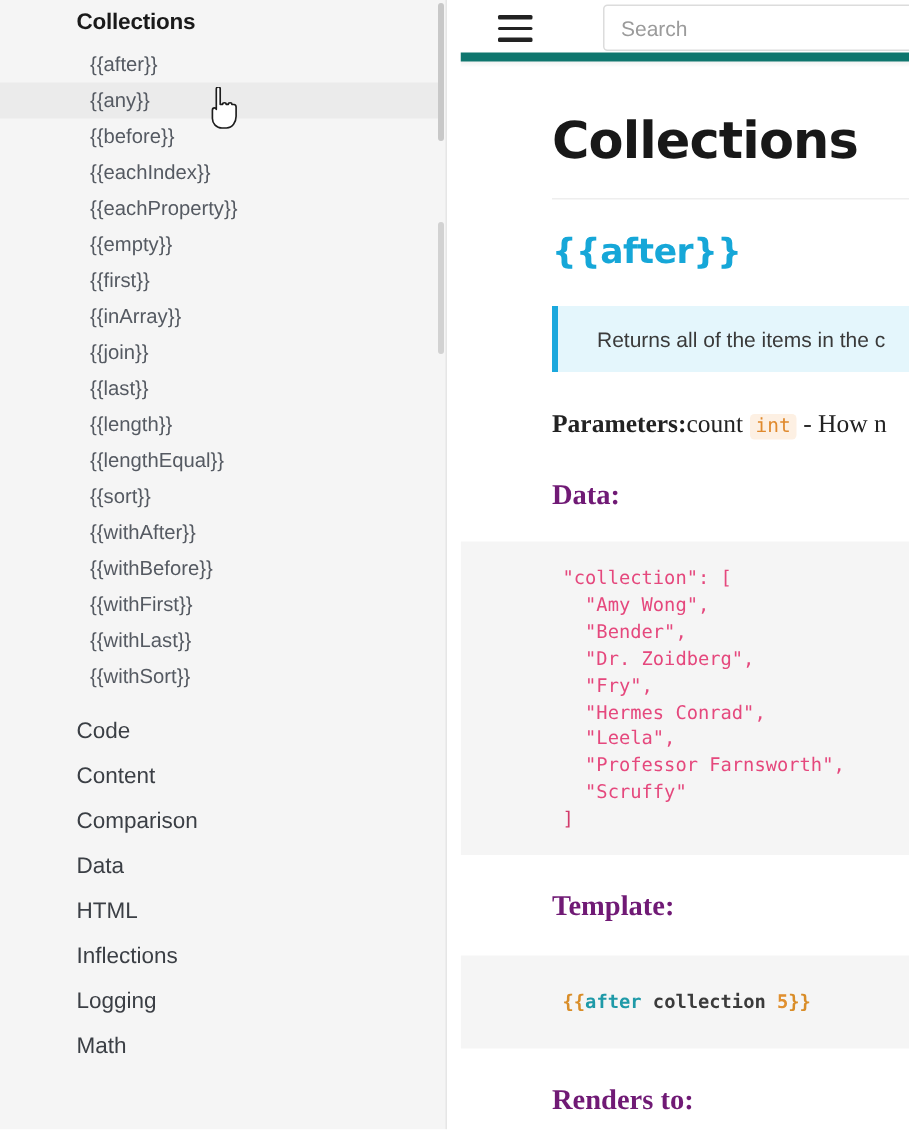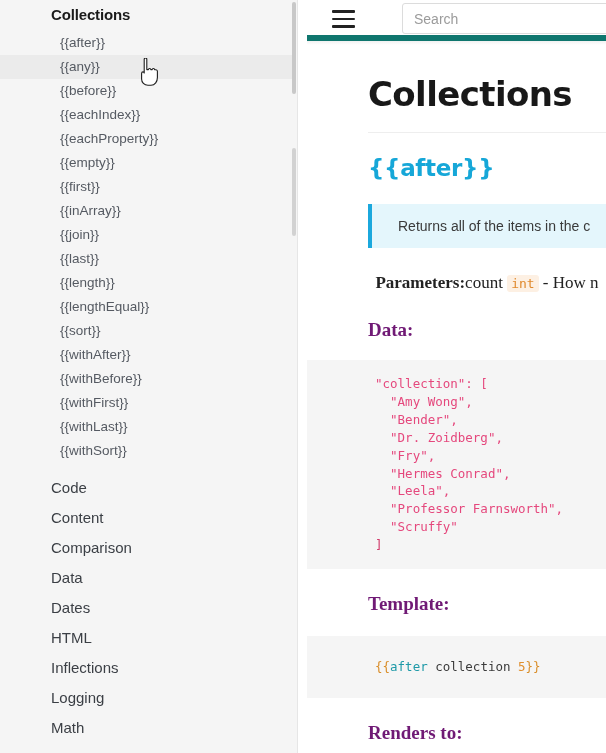--- a/index.html
+++ b/index.html
@@ -222,21 +222,20 @@
     white-space: nowrap;
     overflow: hidden;
   }
   .para {
     font-family: "Liberation Serif", serif;
     font-size: 17px;
     line-height: 22px;
     color: #222222;
     margin: 24px 0 0 61px;
     white-space: nowrap;
-    text-align: center;
   }
   .para b { font-weight: bold; }
   .inline-code {
     font-family: "DejaVu Sans Mono", monospace;
     font-size: 13px;
     color: #e08a2e;
     background: #fdf0e3;
     border-radius: 3px;
     padding: 1px 4px;
   }
@@ -257,20 +256,21 @@
     font-size: 12.5px;
     line-height: 17.9px;
     white-space: pre;
     color: #444444;
     overflow: hidden;
   }
   .codeblock.tight {
     padding-top: 22px;
     padding-bottom: 22px;
     margin-top: 21px;
+    font-weight: bold;
   }
   .tok-str   { color: #e5487d; }
   .tok-punct { color: #d23b6b; }
   .tok-brace { color: #d98d28; }
   .tok-name  { color: #1f9aa8; }
   .tok-plain { color: #3b3b3b; }
   .tok-num   { color: #e09030; }
 
   
   #cursor {
@@ -309,21 +309,20 @@
     <a class="sb-sub-item" href="#">{{withFirst}}</a>
     <a class="sb-sub-item" href="#">{{withLast}}</a>
     <a class="sb-sub-item" href="#">{{withSort}}</a>
 
     <div id="sb-gap"></div>
 
     <a class="sb-cat-item" href="#">Code</a>
     <a class="sb-cat-item" href="#">Content</a>
     <a class="sb-cat-item" href="#">Comparison</a>
     <a class="sb-cat-item" href="#">Data</a>
-    <a class="sb-cat-item" href="#">Dates</a>
     <a class="sb-cat-item" href="#">HTML</a>
     <a class="sb-cat-item" href="#">Inflections</a>
     <a class="sb-cat-item" href="#">Logging</a>
     <a class="sb-cat-item" href="#">Math</a>
   </div>
 
   <div id="sb-track">
     <div id="sb-thumb"></div>
     <div id="sb-thumb2"></div>
   </div>

